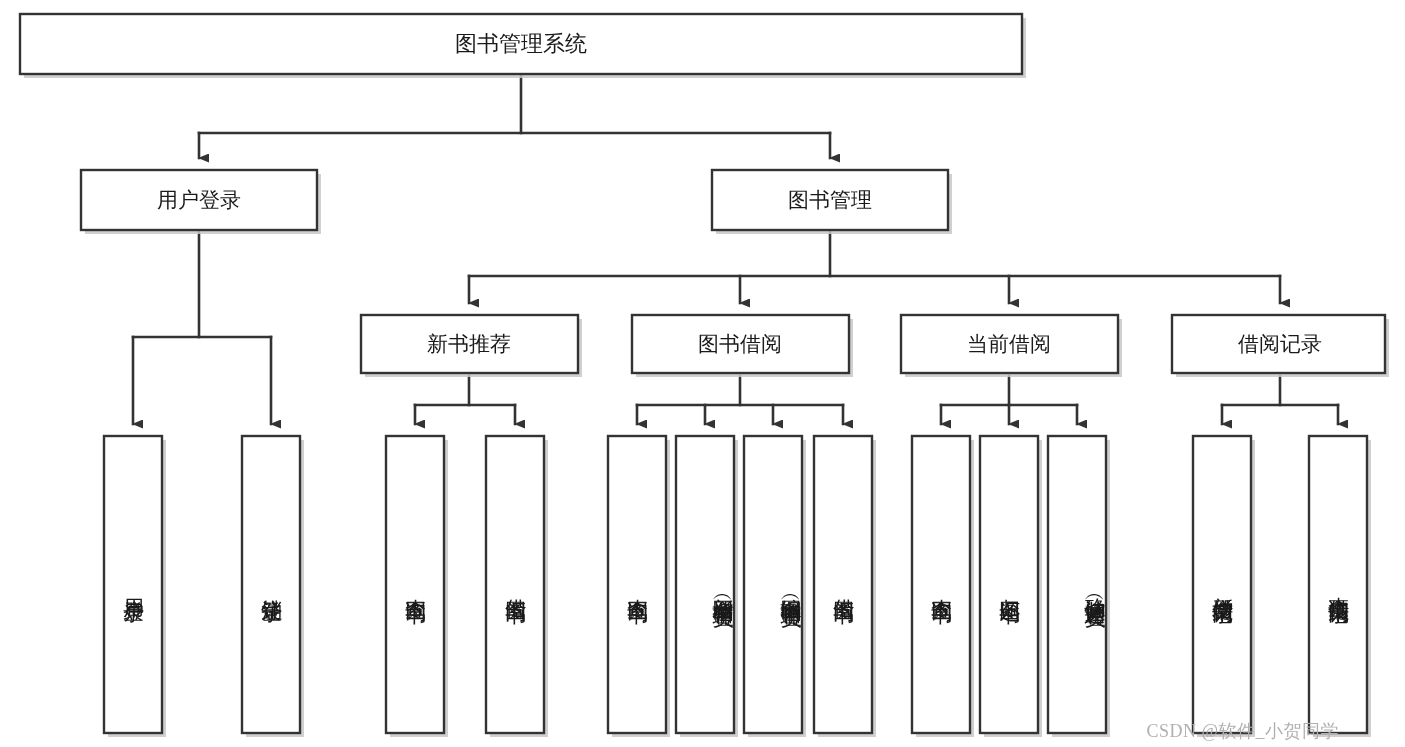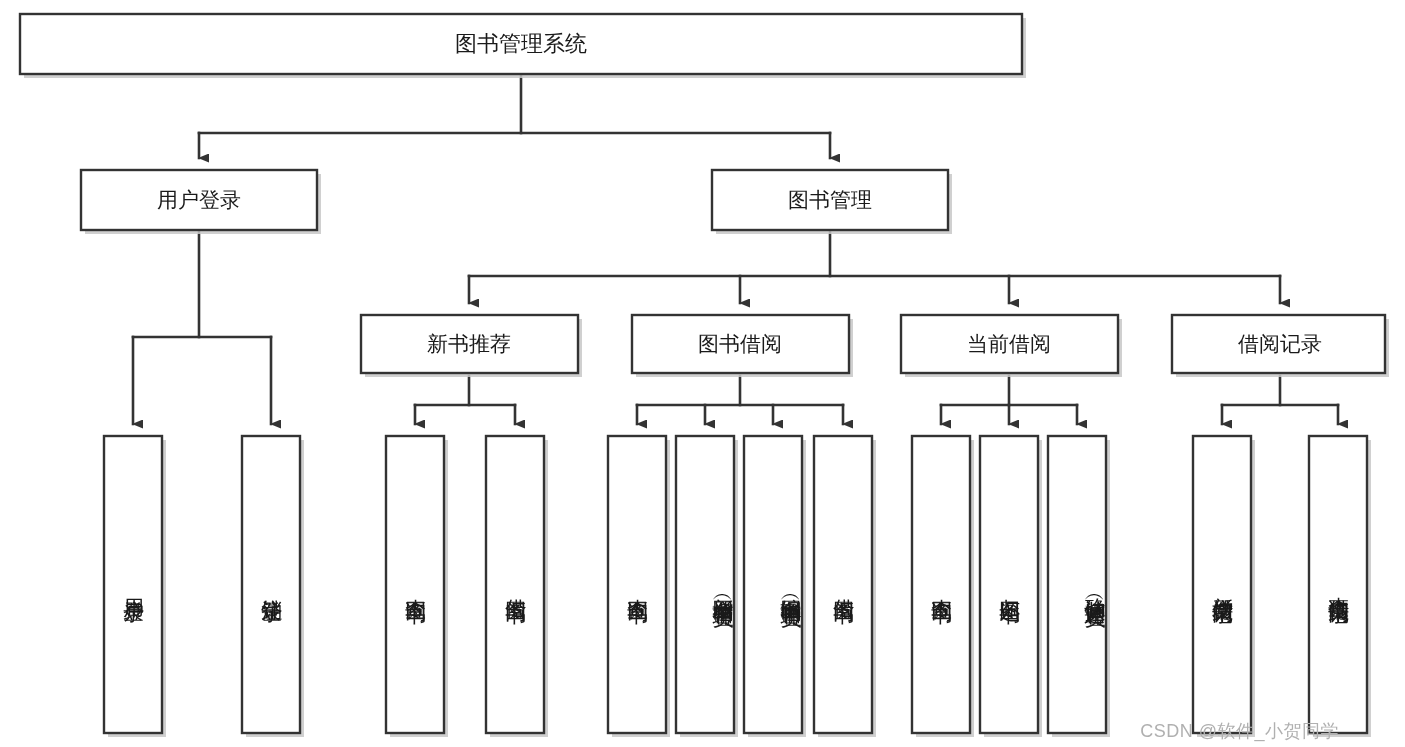--- a/index.html
+++ b/index.html
@@ -71,21 +71,21 @@
     justify-content: center;
     text-align: center;
     white-space: normal;
     box-sizing: border-box;
     pointer-events: none;
   }
   #watermark {
     position: absolute;
     right: 8px;
     bottom: 4px;
-    font-family: Liberation Sans, sans-serif;
+    font-family: Liberation Serif, serif;
     font-size: 18px;
     color: #b0b0b0;
     letter-spacing: 0.5px;
     white-space: nowrap;
   }
 </style>
 </head>
 <body>
 
 <div id="diagram-root">

